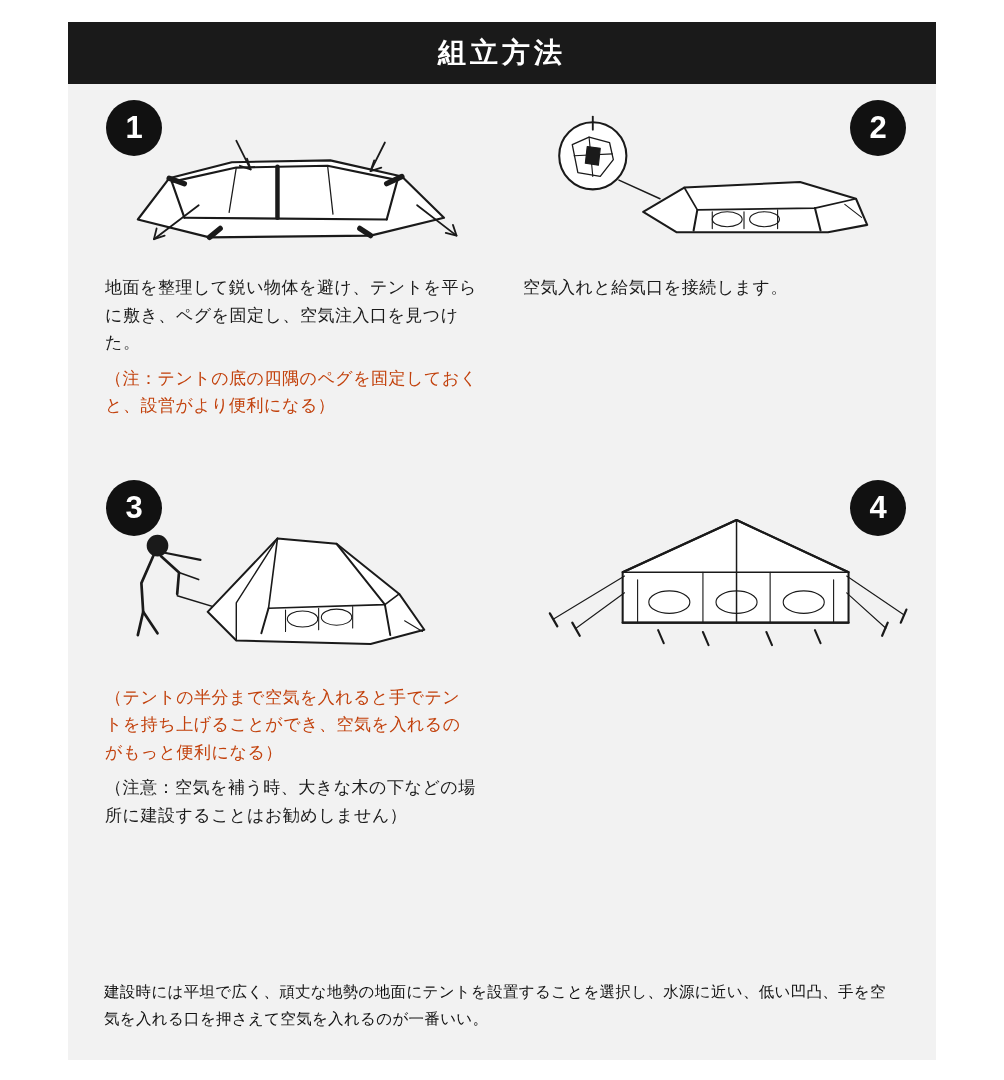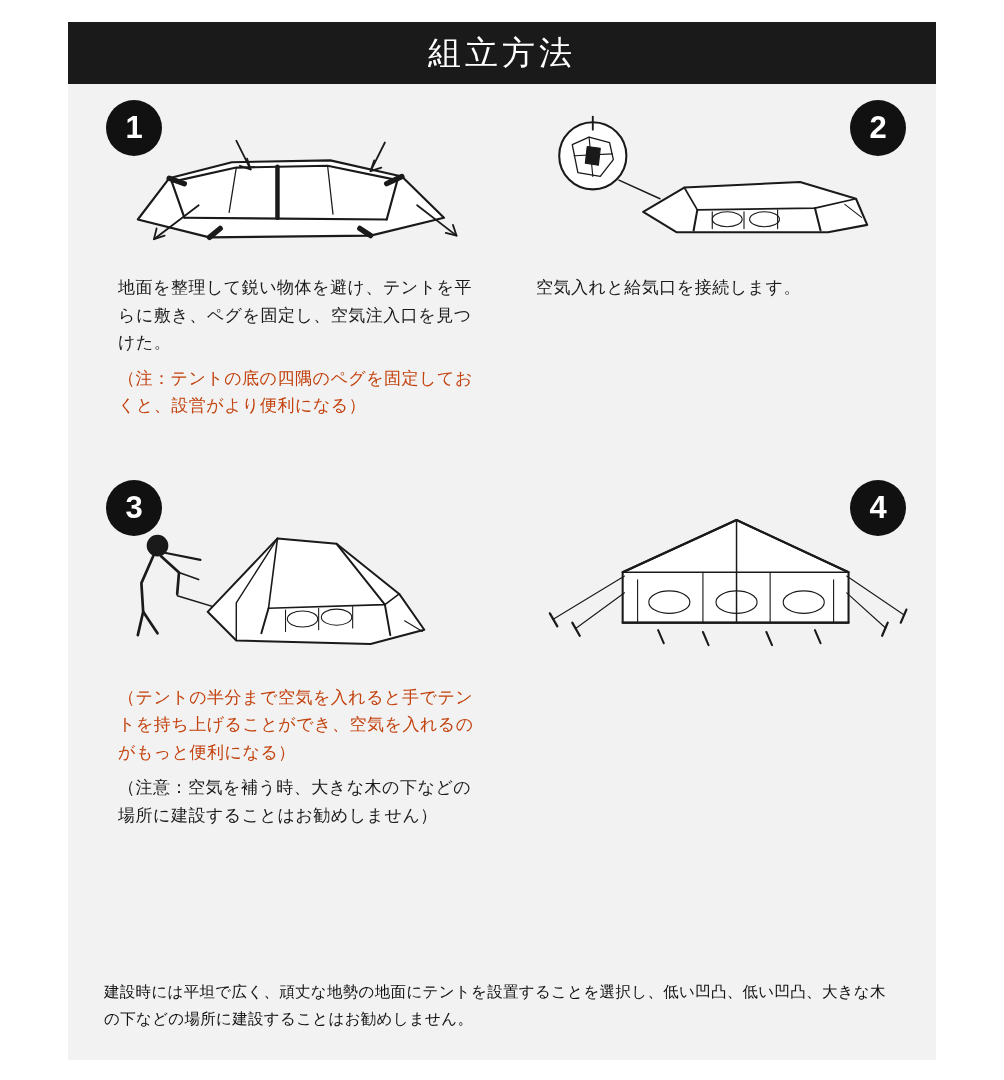--- a/index.html
+++ b/index.html
@@ -32,22 +32,22 @@
   }
   .title-bar {
     height: 62px;
     background: #1a1a1a;
     color: #ffffff;
     display: flex;
     align-items: center;
     justify-content: center;
   }
   .title-bar .title-text {
-    font-size: 33px;
-    font-weight: normal;
+    font-size: 28px;
+    font-weight: bold;
     letter-spacing: 4px;
   }
   .steps {
     padding: 12px 0 0 0;
   }
   .row {
     display: flex;
     width: 100%;
     box-sizing: border-box;
   }
@@ -85,21 +85,21 @@
     left: 0;
     top: 0;
     width: 100%;
     height: 170px;
   }
   .caption {
     font-size: 17px;
     line-height: 1.62;
     color: #1a1a1a;
     letter-spacing: 0.5px;
-    margin: 8px 0 0 16px;
+    margin: 8px 0 0 3px;
     white-space: pre-wrap;
   }
   .caption.note {
     color: #c2410c;
   }
   .row2 .step-head { height: 200px; }
   .row2 .art { height: 200px; }
   .footer {
     position: absolute;
     left: 0;
@@ -253,17 +253,17 @@
                 <path d="M394 150 L388 164" stroke-width="2.4"></path>
                 <path d="M148 158 L154 172 M196 160 L202 174 M264 160 L270 174 M316 158 L322 172" stroke-width="2.2"></path>
               </g>
             </svg>
           </div>
         </div>
       </div>
     </div>
 
     <div class="footer">
-      <div class="footer-text">建設時には平坦で広く、頑丈な地勢の地面にテントを設置することを選択し、低い凹凸、低い凹凸、大きな木の下などの場所に建設することはお勧めしません。</div>
+      <div class="footer-text">建設時には平坦で広く、頑丈な地勢の地面にテントを設置することを選択し、水源に近い、低い凹凸、手を空気を入れる口を押さえて空気を入れるのが一番いい。</div>
     </div>
 
   </div>
 </div>
 
 </body></html>

